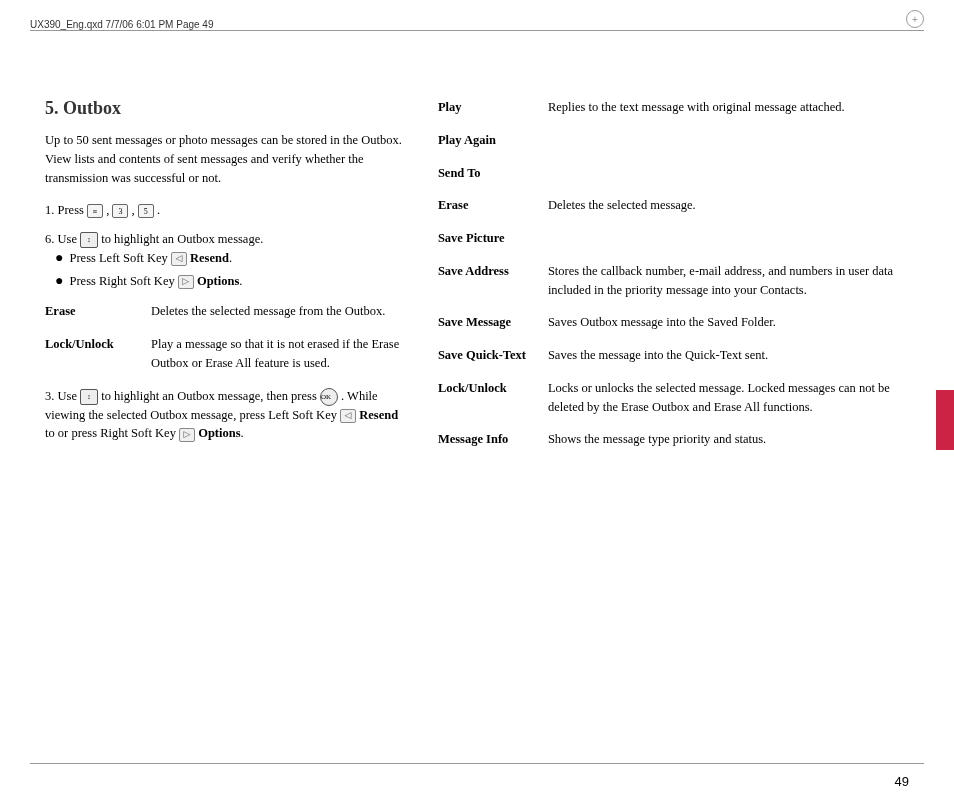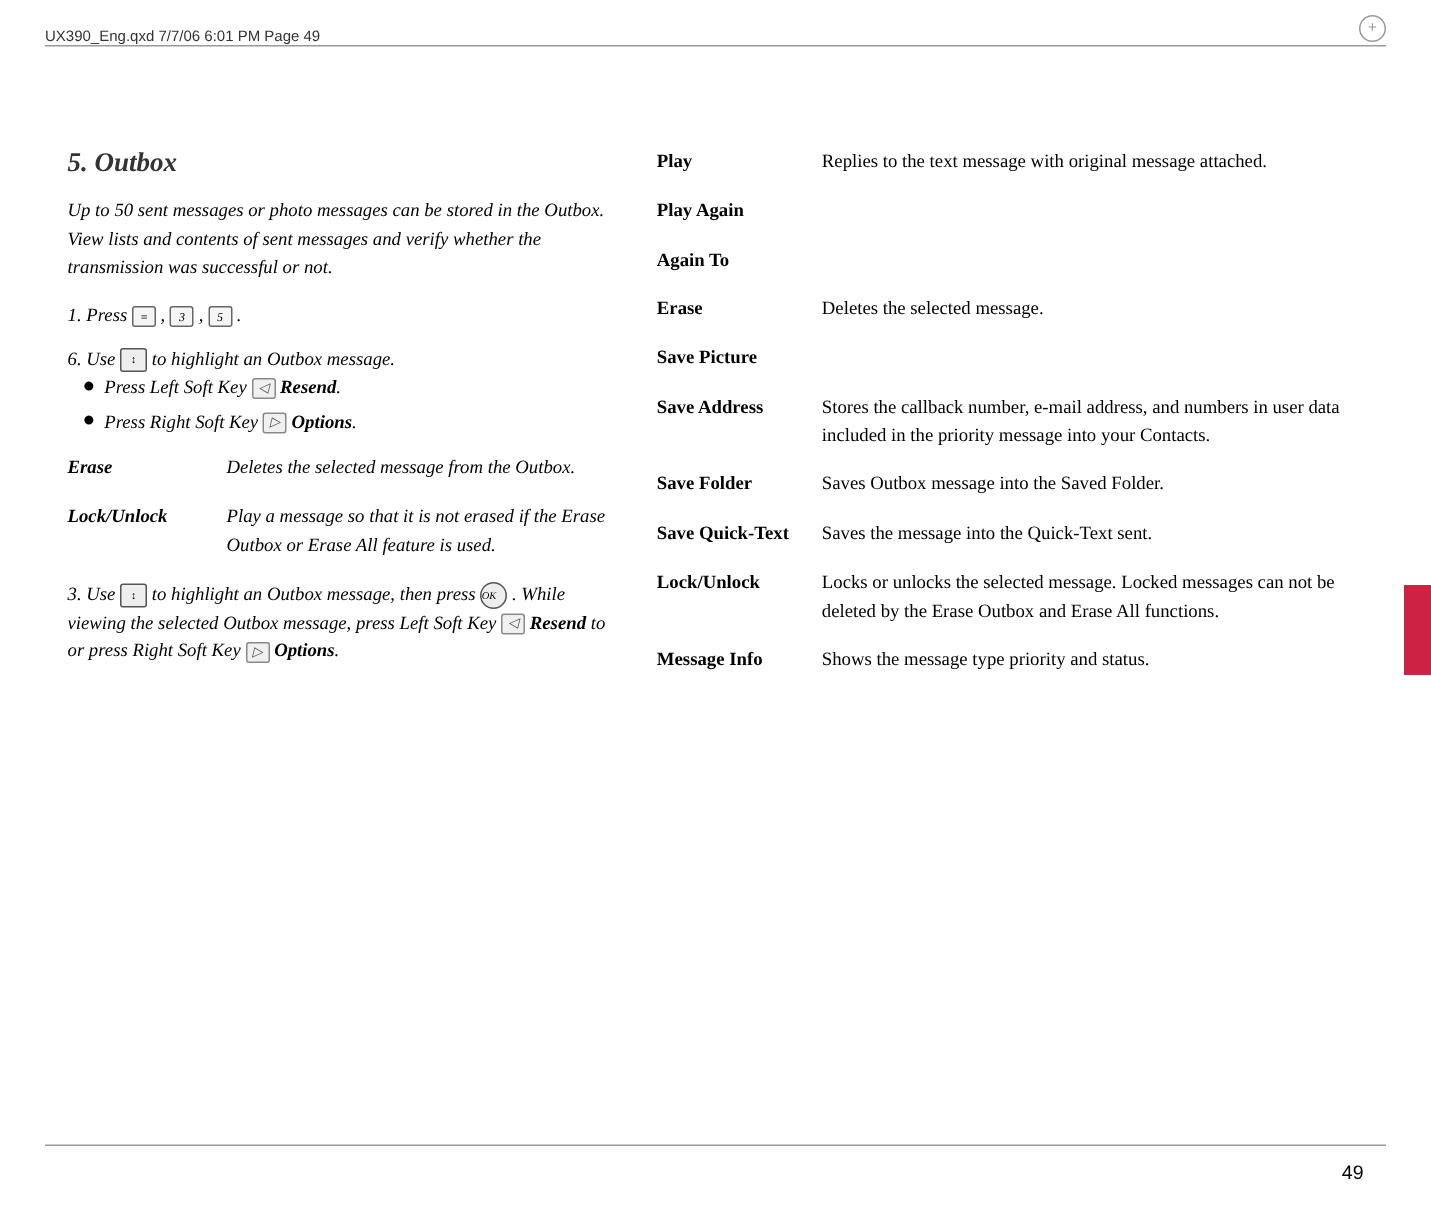--- a/index.html
+++ b/index.html
@@ -100,21 +100,20 @@
       right: 45px;
       bottom: 55px;
       display: flex;
       gap: 30px;
     }
 
     
     .left-column {
       width: 42%;
       flex-shrink: 0;
-      font-style: italic;
     }
 
     
     .right-column {
       flex: 1;
     }
 
     
     .section-title {
       font-size: 18px;
@@ -403,42 +402,42 @@
           <div class="right-def-term">Play</div>
           <div class="right-def-desc">Replies to the text message with original message attached.</div>
         </div>
 
         <div class="right-def-item">
           <div class="right-def-term">Play Again</div>
           <div class="right-def-desc"></div>
         </div>
 
         <div class="right-def-item">
-          <div class="right-def-term">Again To</div>
+          <div class="right-def-term">Send To</div>
           <div class="right-def-desc"></div>
         </div>
 
         <div class="right-def-item">
           <div class="right-def-term">Erase</div>
           <div class="right-def-desc">Deletes the selected message.</div>
         </div>
 
         <div class="right-def-item">
           <div class="right-def-term">Save Picture</div>
           <div class="right-def-desc"></div>
         </div>
 
 
         <div class="right-def-item">
           <div class="right-def-term">Save Address</div>
           <div class="right-def-desc">Stores the callback number, e-mail address, and numbers in user data included in the priority message into your Contacts.</div>
         </div>
 
         <div class="right-def-item">
-          <div class="right-def-term">Save Folder</div>
+          <div class="right-def-term">Save Message</div>
           <div class="right-def-desc">Saves Outbox message into the Saved Folder.</div>
         </div>
 
         <div class="right-def-item">
           <div class="right-def-term">Save Quick-Text</div>
           <div class="right-def-desc">Saves the message into the Quick-Text sent.</div>
         </div>
 
         <div class="right-def-item">
           <div class="right-def-term">Lock/Unlock</div>

